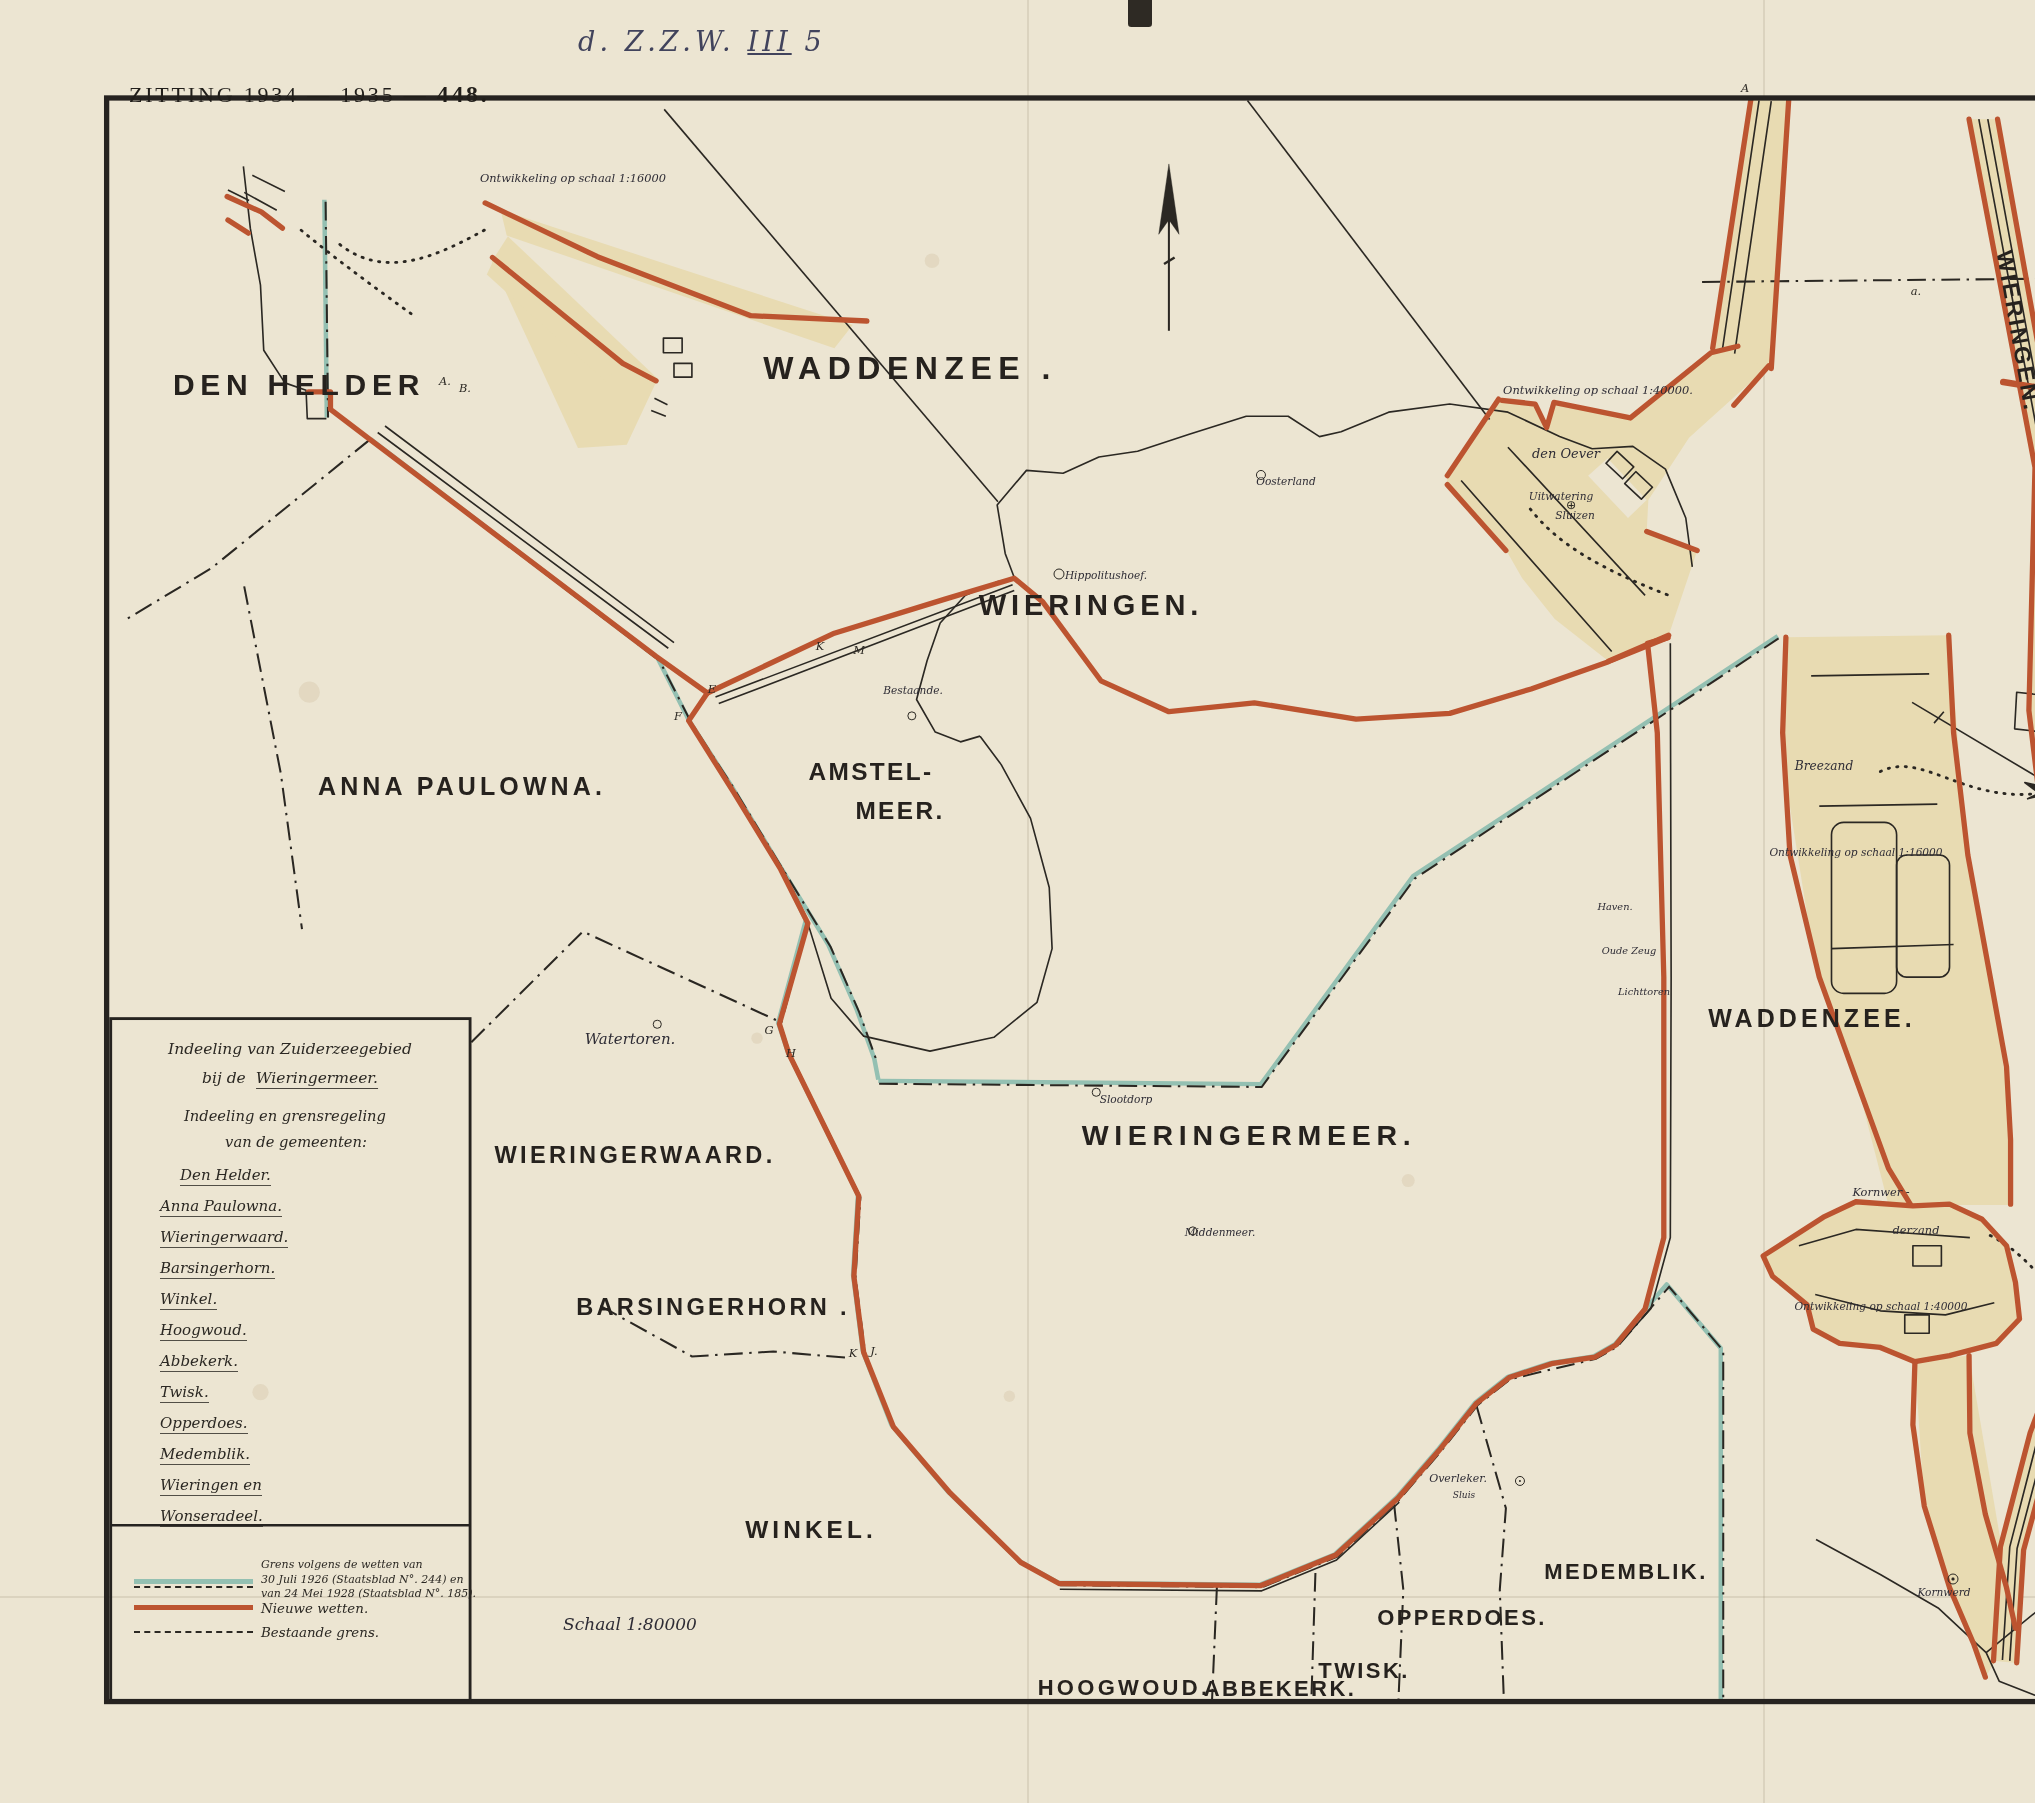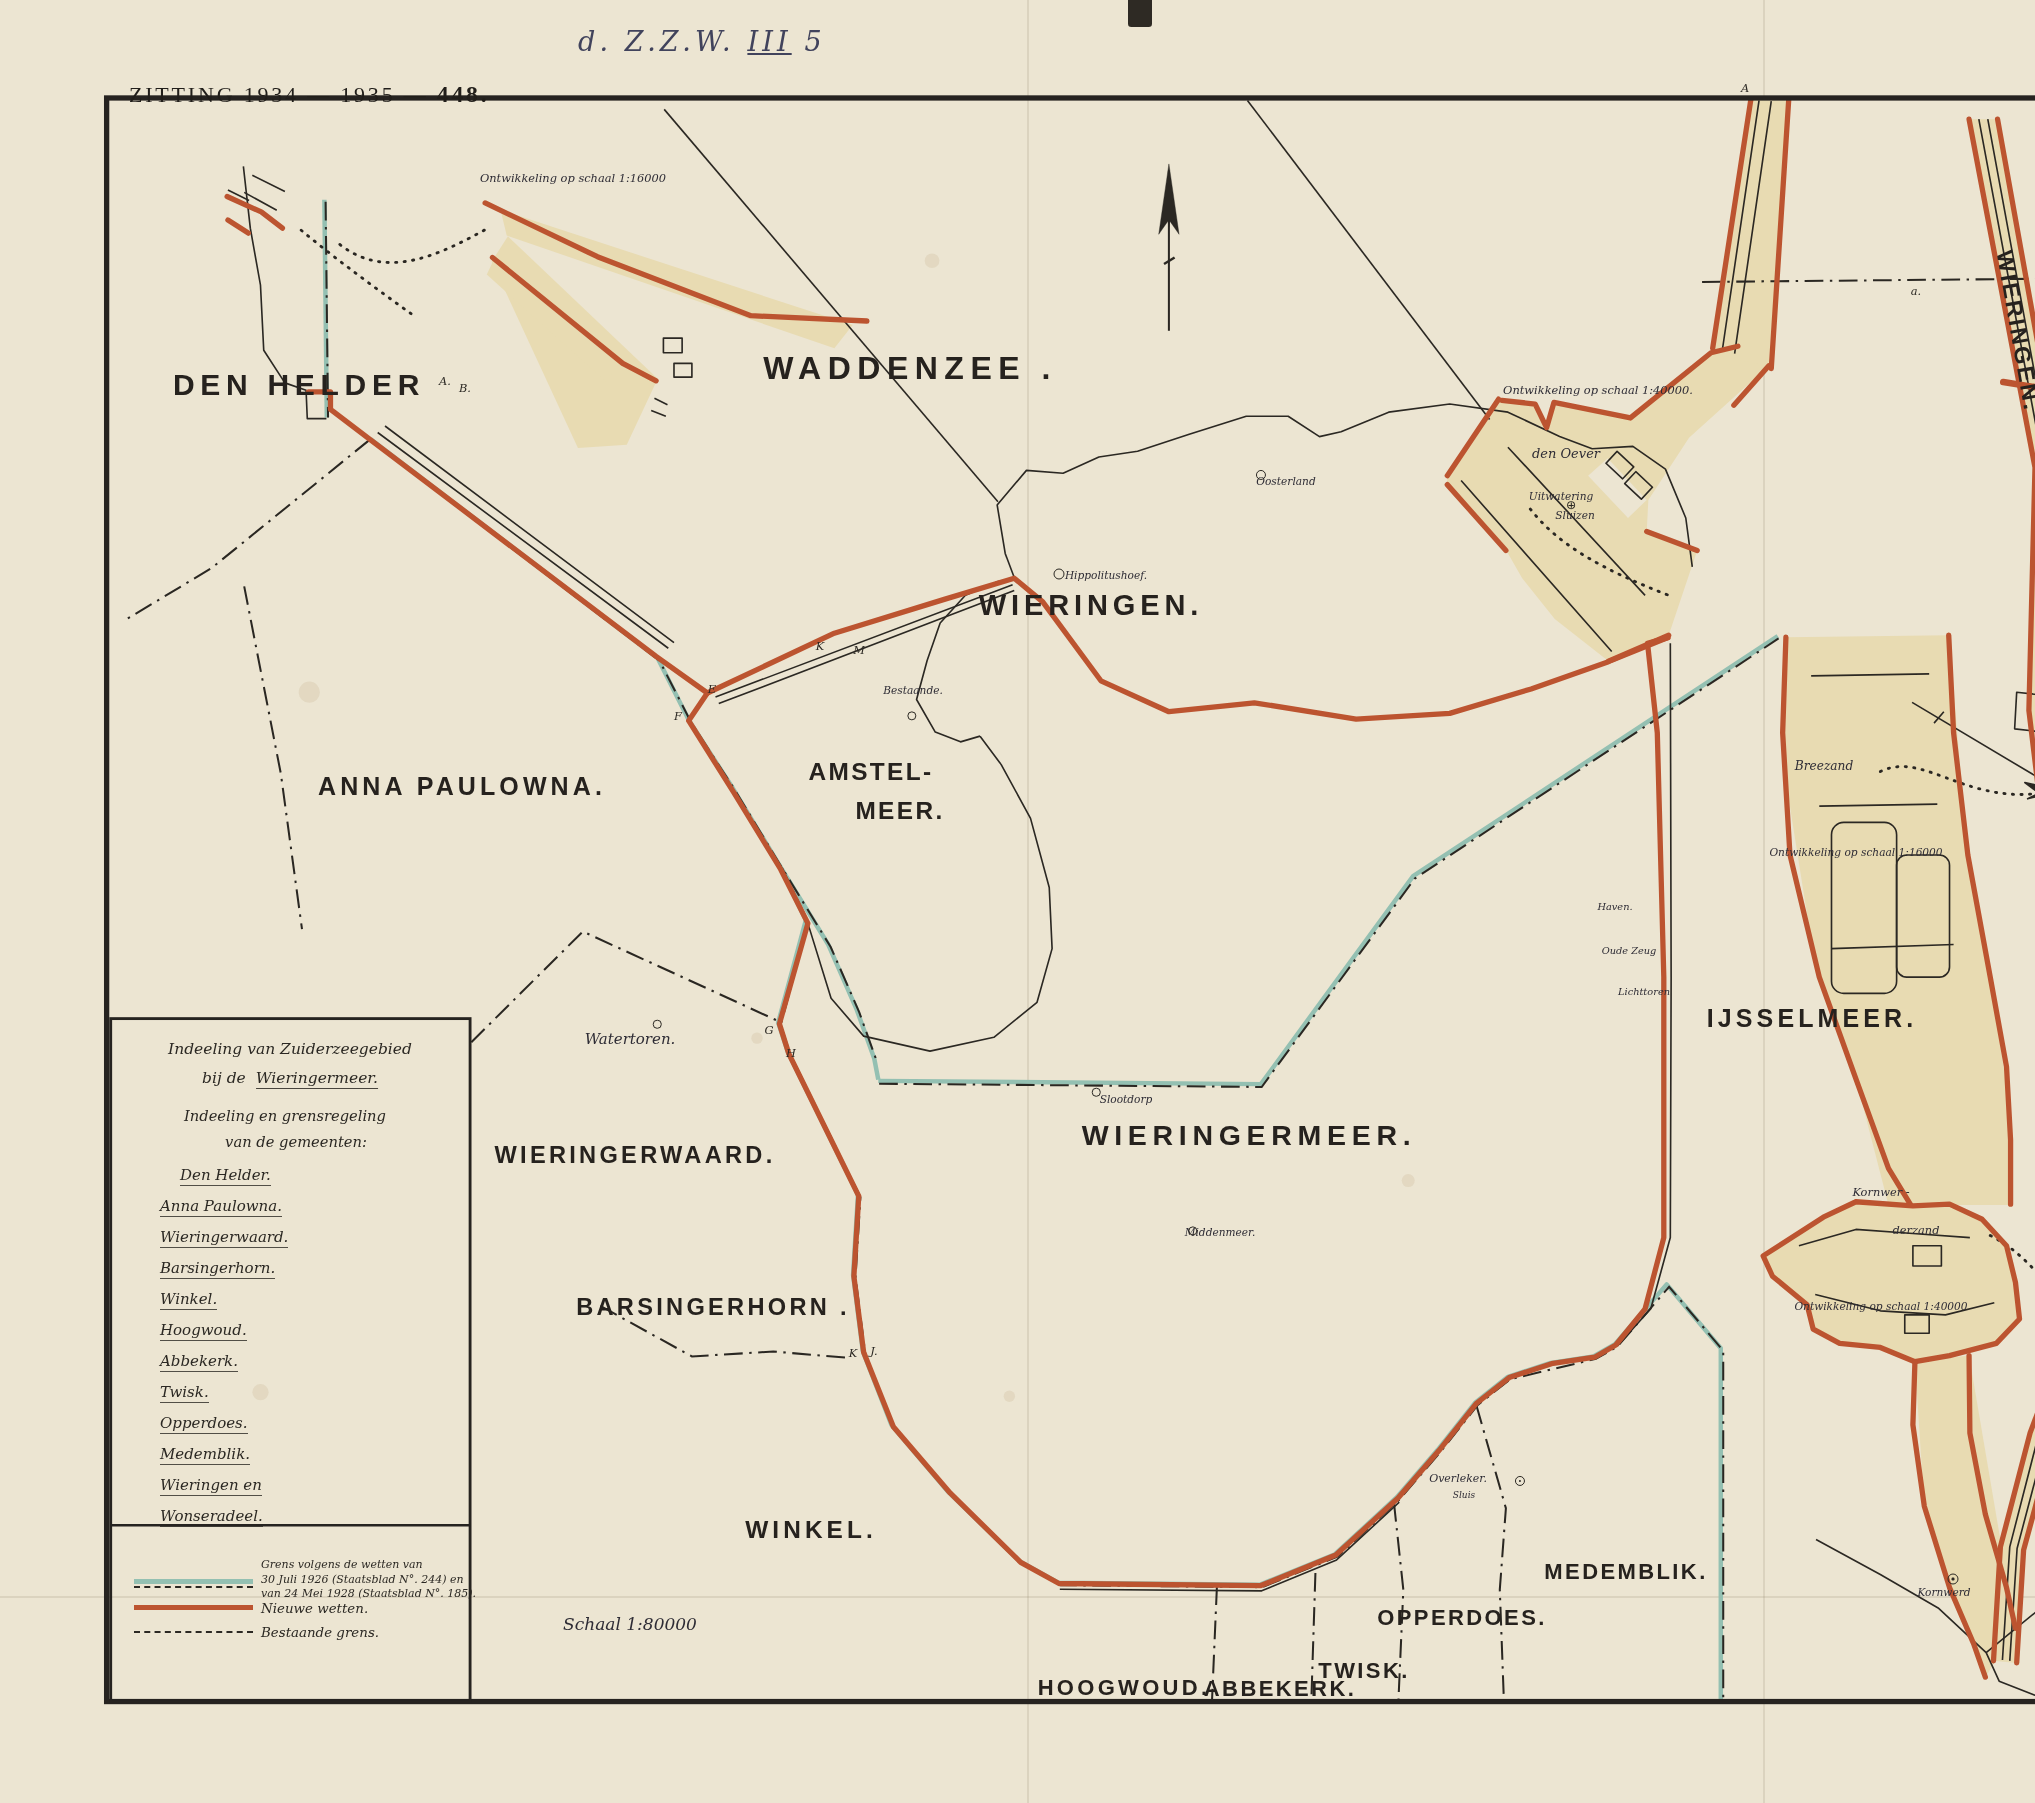--- a/index.html
+++ b/index.html
@@ -186,21 +186,21 @@
       <div class="lbl region" style="left: 900px; top: 811px; font-size: 24.4px; letter-spacing: 2.4px; transform: translate(-50%, -50%);">MEER.</div>
       <div class="lbl region" style="left: 635px; top: 1155px; font-size: 23.6px; letter-spacing: 3.3px; transform: translate(-50%, -50%);">WIERINGERWAARD.</div>
       <div class="lbl region" style="left: 1249px; top: 1135px; font-size: 28.5px; letter-spacing: 5.7px; transform: translate(-50%, -50%);">WIERINGERMEER.</div>
       <div class="lbl region" style="left: 713px; top: 1307px; font-size: 23.6px; letter-spacing: 3.3px; transform: translate(-50%, -50%);">BARSINGERHORN .</div>
       <div class="lbl region" style="left: 811px; top: 1530px; font-size: 24.4px; letter-spacing: 4.1px; transform: translate(-50%, -50%);">WINKEL.</div>
       <div class="lbl region" style="left: 1124px; top: 1688px; font-size: 22px; letter-spacing: 3.3px; transform: translate(-50%, -50%);">HOOGWOUD.</div>
       <div class="lbl region" style="left: 1280px; top: 1689px; font-size: 22px; letter-spacing: 2.4px; transform: translate(-50%, -50%);">ABBEKERK.</div>
       <div class="lbl region" style="left: 1364px; top: 1671px; font-size: 22px; letter-spacing: 2.4px; transform: translate(-50%, -50%);">TWISK.</div>
       <div class="lbl region" style="left: 1462px; top: 1618px; font-size: 22px; letter-spacing: 2.4px; transform: translate(-50%, -50%);">OPPERDOES.</div>
       <div class="lbl region" style="left: 1626px; top: 1572px; font-size: 22px; letter-spacing: 2.4px; transform: translate(-50%, -50%);">MEDEMBLIK.</div>
-      <div class="lbl region" style="left: 1812px; top: 1018px; font-size: 25px; letter-spacing: 4.1px; transform: translate(-50%, -50%);">IJSSELMEER.</div>
+      <div class="lbl region" style="left: 1812px; top: 1018px; font-size: 25px; letter-spacing: 4.1px; transform: translate(-50%, -50%);">WADDENZEE.</div>
       <div class="lbl region" style="left: 2018px; top: 331px; font-size: 23px; letter-spacing: 2.4px; transform: translate(-50%, -50%) rotate(80deg);">WIERINGEN.</div>
       <div class="lbl script" style="left: 573px; top: 178px; font-size: 11.4px; transform: translate(-50%, -50%);">Ontwikkeling op schaal 1:16000</div>
       <div class="lbl script" style="left: 1598px; top: 390px; font-size: 11.4px; transform: translate(-50%, -50%);">Ontwikkeling op schaal 1:40000.</div>
       <div class="lbl script" style="left: 1566px; top: 453px; font-size: 13px; transform: translate(-50%, -50%);">den  Oever</div>
       <div class="lbl script" style="left: 1561px; top: 496px; font-size: 10.6px; transform: translate(-50%, -50%);">Uitwatering</div>
       <div class="lbl script" style="left: 1575px; top: 515px; font-size: 10.6px; transform: translate(-50%, -50%);">Sluizen</div>
       <div class="lbl script" style="left: 1286px; top: 481px; font-size: 10.6px; transform: translate(-50%, -50%);">Oosterland</div>
       <div class="lbl script" style="left: 1106px; top: 575px; font-size: 10.6px; transform: translate(-50%, -50%);">Hippolitushoef.</div>
       <div class="lbl script" style="left: 913px; top: 690px; font-size: 10.6px; transform: translate(-50%, -50%);">Bestaande.</div>
       <div class="lbl script" style="left: 1126px; top: 1099px; font-size: 10.6px; transform: translate(-50%, -50%);">Slootdorp</div>

